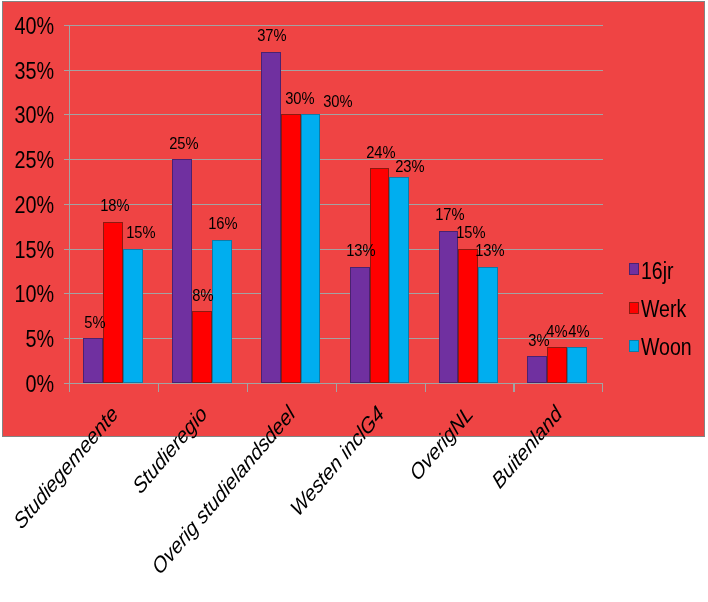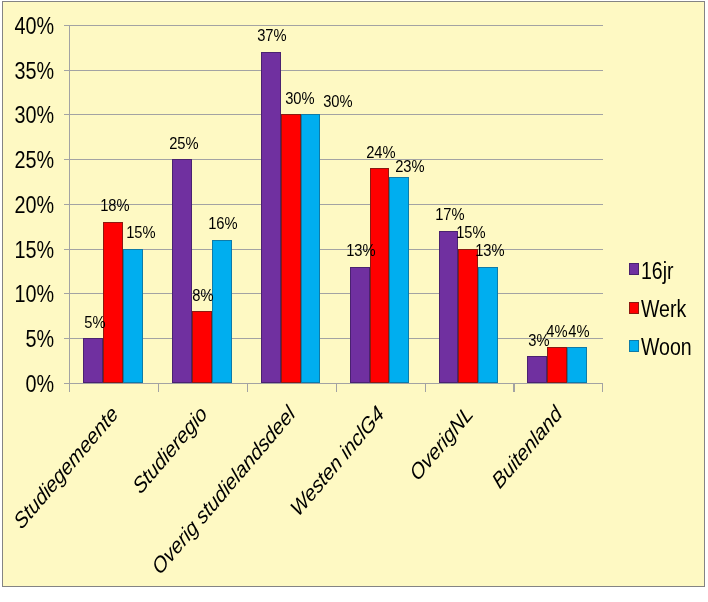--- a/index.html
+++ b/index.html
@@ -1,18 +1,18 @@
 <!DOCTYPE html>
 <html><head>
 <meta charset="utf-8">
 <title>Bar chart</title>
 <style>
   html,body{margin:0;padding:0;}
   body{width:708px;height:602px;background:#ffffff;font-family:"Liberation Sans",sans-serif;overflow:hidden;}
-  #chart-frame{position:absolute;left:2px;top:1px;width:703px;height:586px;border:1.2px solid #848484;background:#fef9c3;box-sizing:border-box;}
+  #chart-frame{position:absolute;left:2px;top:1px;width:703px;height:436px;border:1.2px solid #848484;background:#ef4444;box-sizing:border-box;}
   #plot{position:absolute;left:66.3px;top:22.9px;width:533px;height:358px;}
   .gridline{position:absolute;left:0;width:533.5px;height:1.1px;background:#a3a3a3;}
   .axis-v{position:absolute;left:0;top:0;width:1.1px;height:358px;background:#a3a3a3;}
   .ytick{position:absolute;left:-5px;width:5.5px;height:1.1px;background:#a3a3a3;}
   .ylabel{position:absolute;left:-81px;width:66px;text-align:right;font-size:23px;line-height:23px;color:#000;
           white-space:nowrap;transform:scaleX(0.86);transform-origin:100% 50%;}
   .bar{position:absolute;bottom:0;box-sizing:border-box;border-style:solid;border-width:0.6px;}
   .dlabel{position:absolute;width:59.8px;font-size:16px;line-height:16px;color:#000;white-space:nowrap;
           text-align:center;transform:scaleX(0.92);transform-origin:50% 50%;}
   .xtick{position:absolute;top:358px;width:1.1px;height:9px;background:#a3a3a3;}

